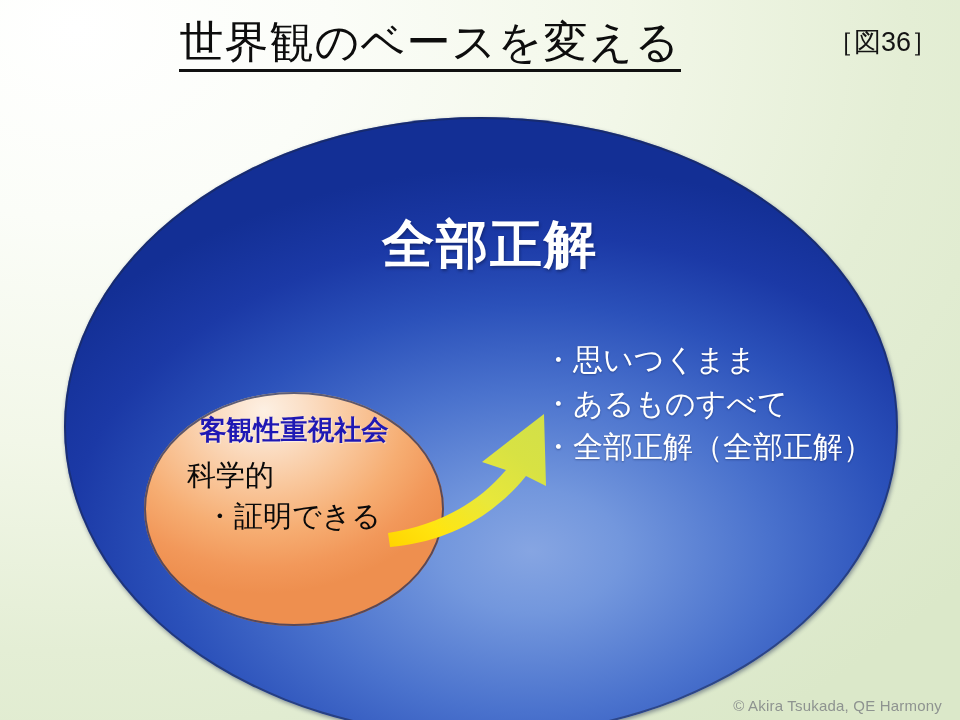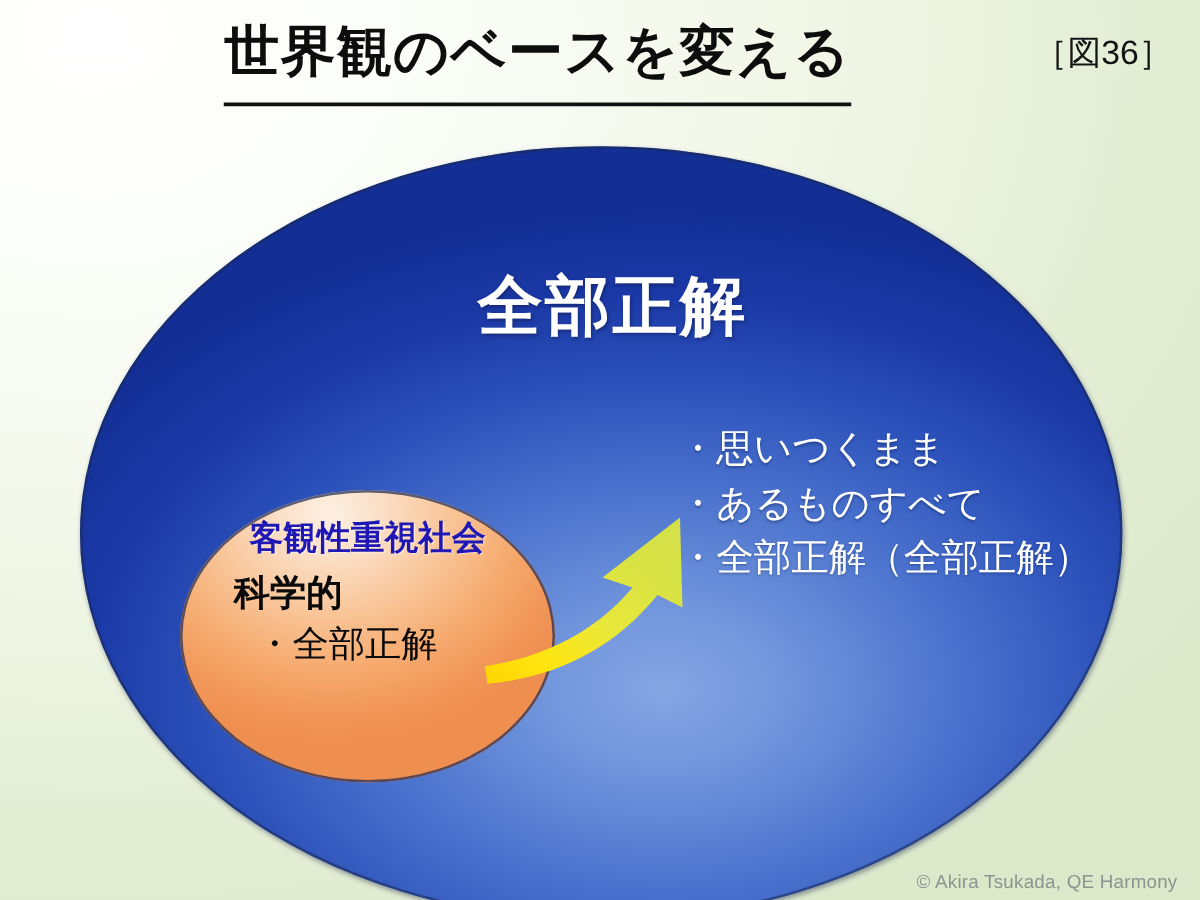--- a/index.html
+++ b/index.html
@@ -25,26 +25,26 @@
   .title-wrap {
     position: absolute;
     left: 0;
     top: 18px;
     width: 860px;
     text-align: center;
   }
   .title {
     display: inline-block;
     font-size: 44px;
-    font-weight: 700;
+    font-weight: 400;
     color: #0d0d0d;
     letter-spacing: 1px;
     line-height: 1.1;
     border-bottom: 3px solid #111111;
-    padding-bottom: 16px;
+    padding-bottom: 3px;
     white-space: nowrap;
   }
   .fig-label {
     position: absolute;
     right: 22px;
     top: 24px;
     font-size: 27px;
     color: #141414;
     letter-spacing: 0px;
     white-space: nowrap;
@@ -107,21 +107,21 @@
   }
   .inner-body {
     position: absolute;
     left: 163px;
     top: 455px;
     width: 290px;
     font-size: 29px;
     color: #0a0a0a;
     line-height: 1.42;
   }
-  .inner-body .l1 { padding-left: 24px; font-weight: bold; }
+  .inner-body .l1 { padding-left: 24px; }
   .inner-body .l2 { padding-left: 42px; }
   .inner-body .l3 { padding-left: 42px; }
 
   .right-list {
     position: absolute;
     left: 543px;
     top: 338px;
     font-size: 30px;
     color: #ffffff;
     line-height: 1.45;
@@ -162,21 +162,21 @@
   <div class="outer-ellipse"></div>
 
   <div class="inner-circle"></div>
 
   <div class="universe-title">全部正解</div>
 
   <div class="inner-heading">客観性重視社会</div>
 
   <div class="inner-body">
     <div class="l1">科学的</div>
-    <div class="l2">・全部正解</div>
+    <div class="l2">・証明できる</div>
   </div>
 
   <div class="right-list">
     <div>・思いつくまま</div>
     <div>・あるものすべて</div>
     <div>・全部正解（全部正解）</div>
   </div>
 
   <svg class="arrow-svg" viewBox="0 0 250 150">
     <defs>

